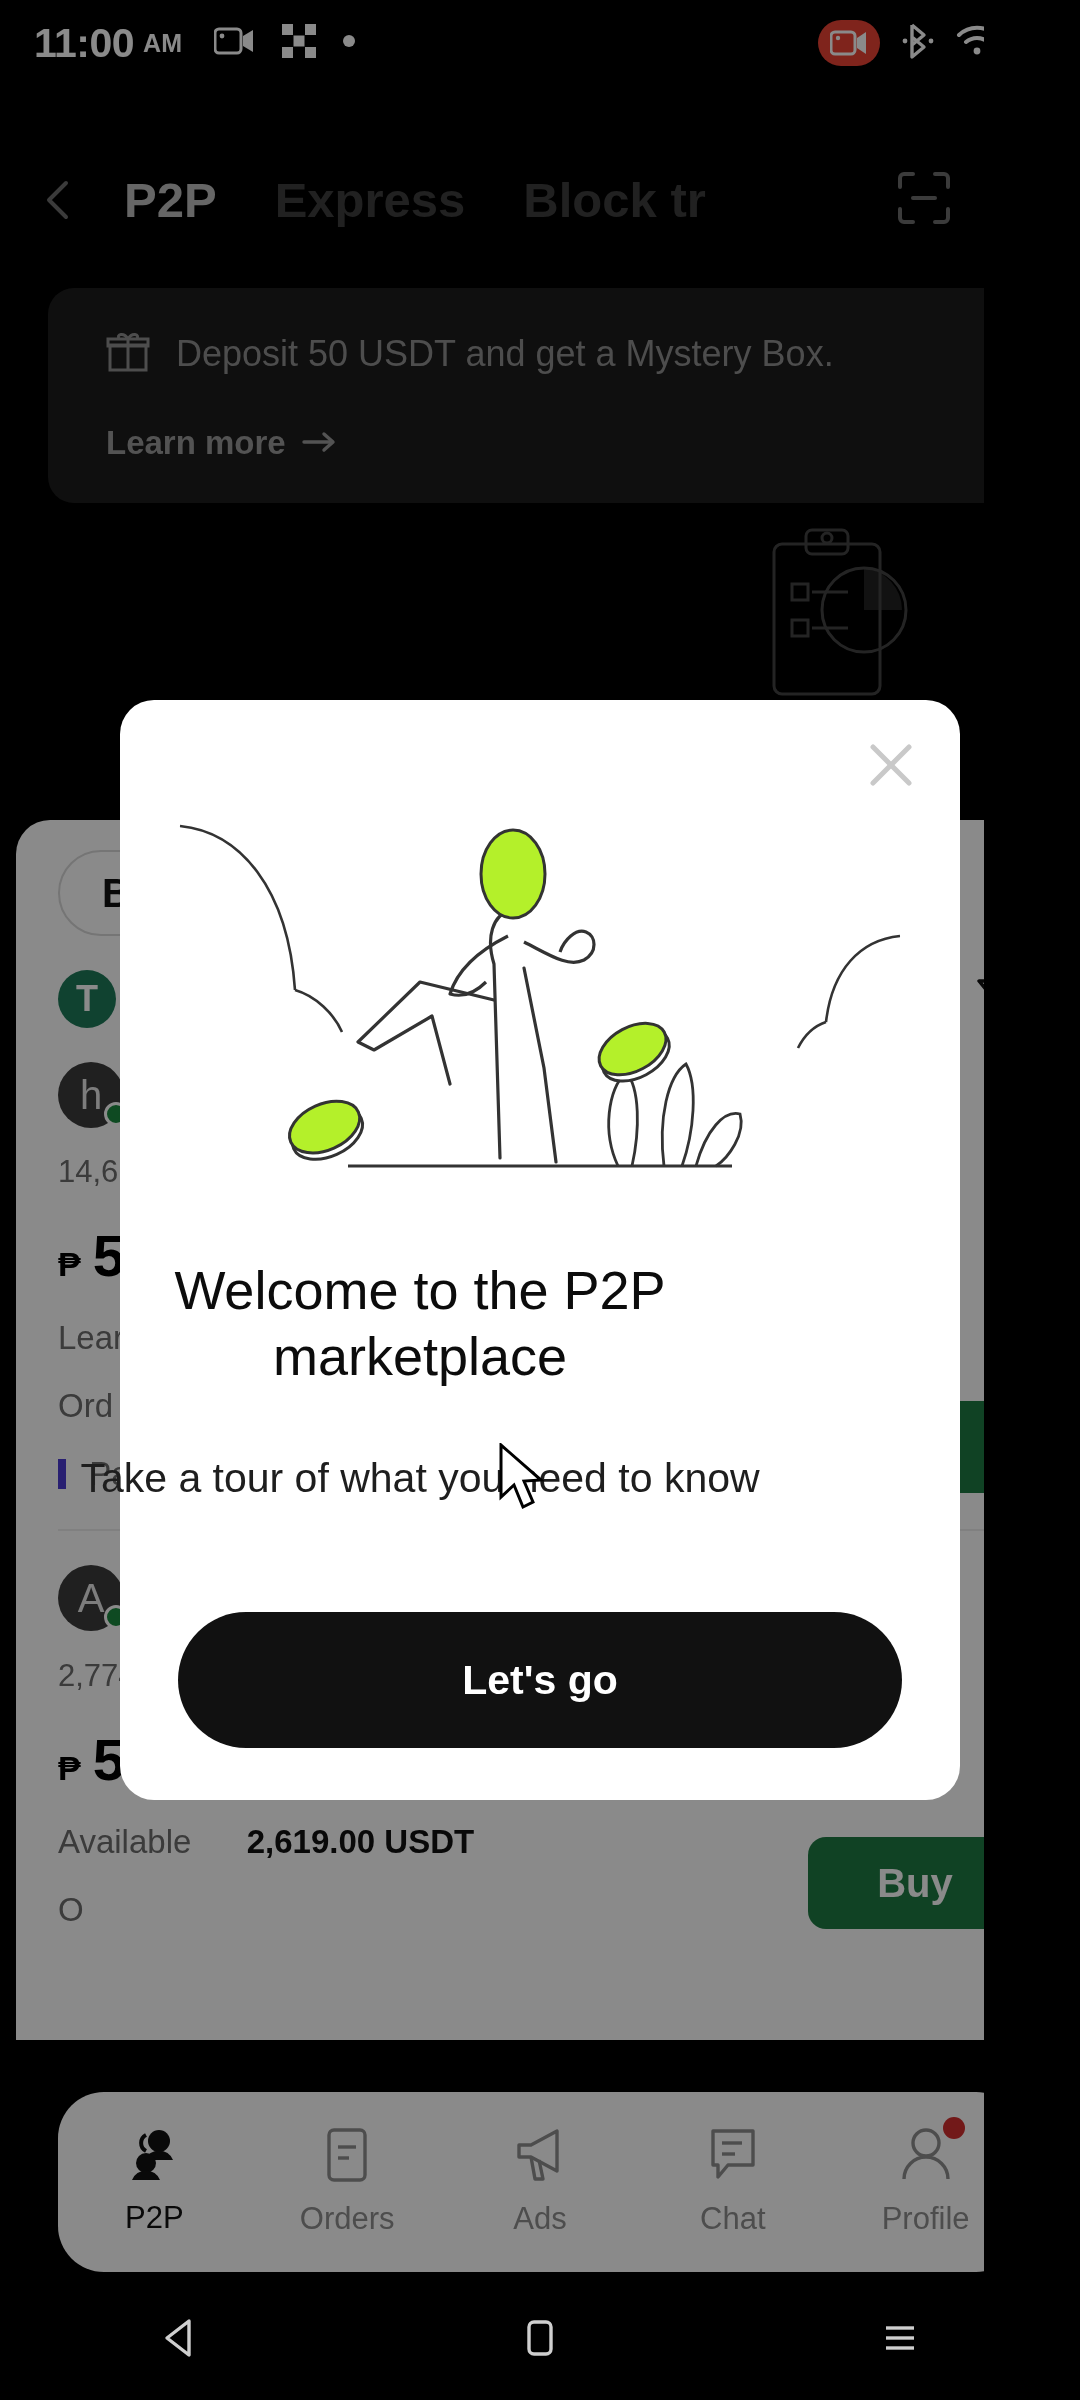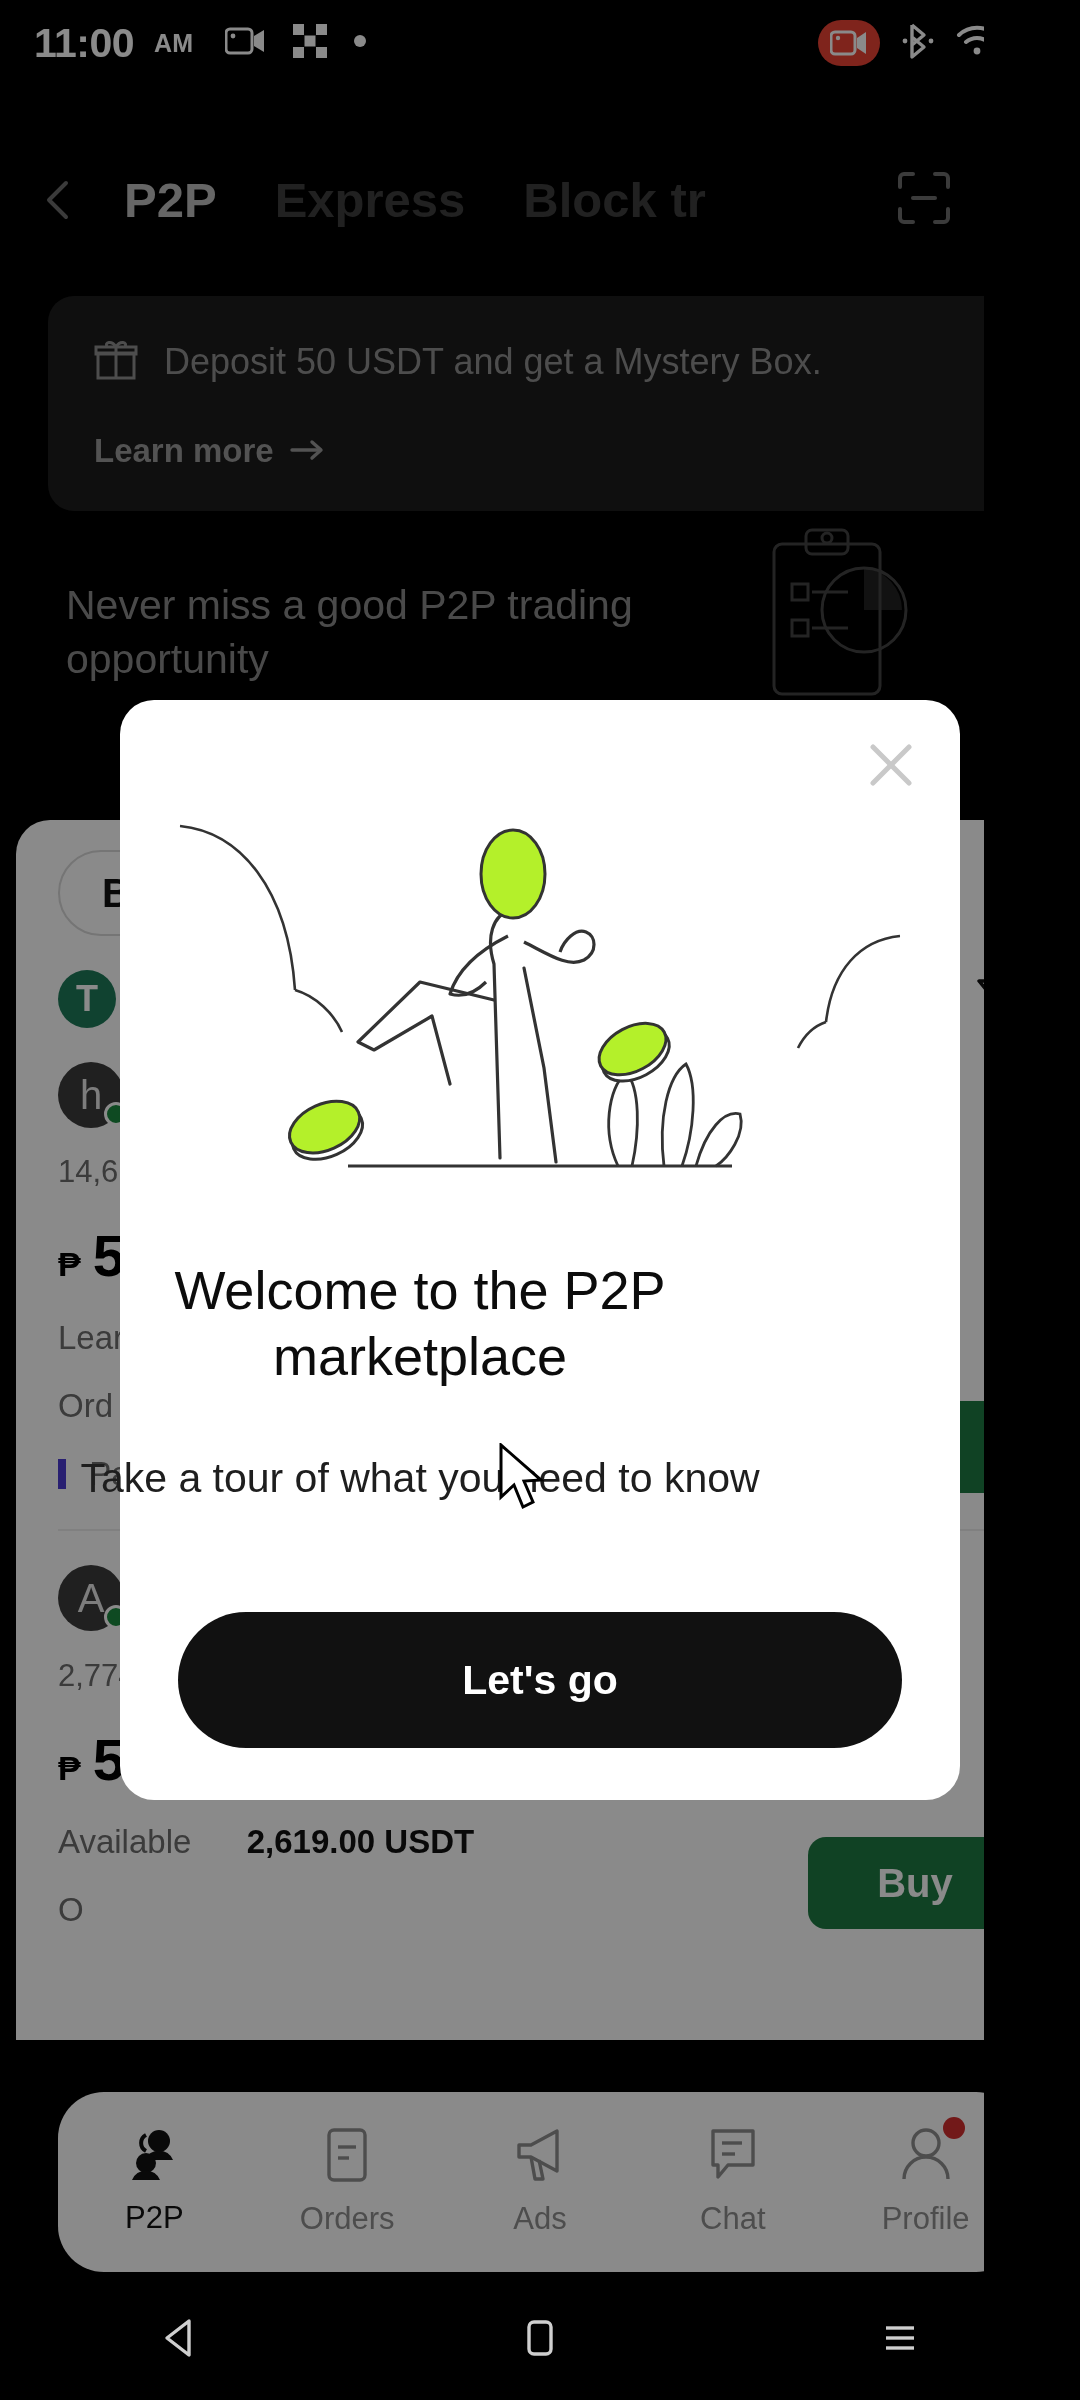--- a/index.html
+++ b/index.html
@@ -5,40 +5,40 @@
   * { margin:0; padding:0; box-sizing:border-box; }
   html,body { width:1080px; height:2400px; background:#000; overflow:hidden;
     font-family:"Liberation Sans", sans-serif; }
 
   #screen { position:relative; width:984px; height:2400px; background:#000; overflow:hidden; }
 
   
   .statusbar { position:absolute; left:0; top:0; width:1080px; height:86px;
     display:flex; align-items:center; padding:0 34px; z-index:6; }
   .clock { color:#fff; font-size:41px; font-weight:700; letter-spacing:-0.5px; }
-  .ampm { color:#fff; font-size:25px; font-weight:700; margin-left:20px; }
+  .ampm { color:#fff; font-size:25px; font-weight:700; margin-left:9px; }
   .sb-left-icons { display:flex; align-items:center; gap:26px; margin-left:32px; }
   .sb-spacer { flex:1; }
   .sb-right-icons { display:flex; align-items:center; gap:22px; }
   .rec-badge { width:62px; height:46px; border-radius:23px; background:#ea4335;
     display:flex; align-items:center; justify-content:center; }
 
   
   .topnav { position:absolute; left:0; top:140px; width:1080px; height:120px;
     display:flex; align-items:center; padding:0 36px; z-index:5; }
   .back-chevron { width:46px; height:46px; flex:0 0 auto; }
   .navtabs { display:flex; align-items:baseline; gap:58px; margin-left:42px;
     overflow:hidden; flex:1; }
   .navtab { font-size:49px; font-weight:700; white-space:nowrap; color:#3d3d3d; }
   .navtab.active { color:#bdbdbd; }
   .navicons { display:flex; align-items:center; gap:34px; margin-left:10px; }
 
   
-  .promo { position:absolute; left:48px; top:296px; width:984px; height:215px;
-    background:#1c1c1c; border-radius:26px; padding:42px 46px; z-index:4; }
+  .promo { position:absolute; left:48px; top:288px; width:984px; height:215px;
+    background:#1c1c1c; border-radius:26px; padding:42px 58px; z-index:4; }
   .promo-row { display:flex; align-items:center; gap:26px; }
   .promo-text { color:#8e8e8e; font-size:36px; }
   .promo-learn { display:flex; align-items:flex-end; gap:16px; margin-top:46px;
     color:#9a9a9a; font-size:33px; font-weight:700; }
 
   
   .headline { position:absolute; left:66px; top:578px; width:620px;
     color:#8a8a8a; font-size:41px; line-height:1.32; z-index:4; }
   .clipboard-art { position:absolute; right:60px; top:522px; z-index:4; opacity:.62; }
 
@@ -227,21 +227,20 @@
       <span>Learn more</span>
       <span>
         <svg width="36" height="24" viewBox="0 0 36 24">
             <line x1="2" y1="12" x2="30" y2="12" stroke="#9a9a9a" stroke-width="3.4" stroke-linecap="round"></line>
             <path d="M22 4 L31 12 L22 20" fill="none" stroke="#9a9a9a" stroke-width="3.4" stroke-linecap="round" stroke-linejoin="round"></path>
           </svg>
       </span>
     </div>
   </div>
 
-  <div class="headline">Never miss a good P2P trading opportunity</div>
   <div class="clipboard-art">
     <svg width="180" height="180" viewBox="0 0 180 180">
       <rect x="30" y="22" width="106" height="150" rx="8" fill="none" stroke="#6e6e6e" stroke-width="3"></rect>
       <rect x="62" y="8" width="42" height="24" rx="6" fill="none" stroke="#6e6e6e" stroke-width="3"></rect>
       <circle cx="83" cy="16" r="5" fill="none" stroke="#6e6e6e" stroke-width="3"></circle>
       <rect x="48" y="62" width="16" height="16" fill="none" stroke="#6e6e6e" stroke-width="3"></rect>
       <rect x="48" y="98" width="16" height="16" fill="none" stroke="#6e6e6e" stroke-width="3"></rect>
       <line x1="68" y1="70" x2="104" y2="70" stroke="#6e6e6e" stroke-width="3"></line>
       <line x1="68" y1="106" x2="104" y2="106" stroke="#6e6e6e" stroke-width="3"></line>
       <circle cx="120" cy="88" r="42" fill="none" stroke="#6e6e6e" stroke-width="3"></circle>

